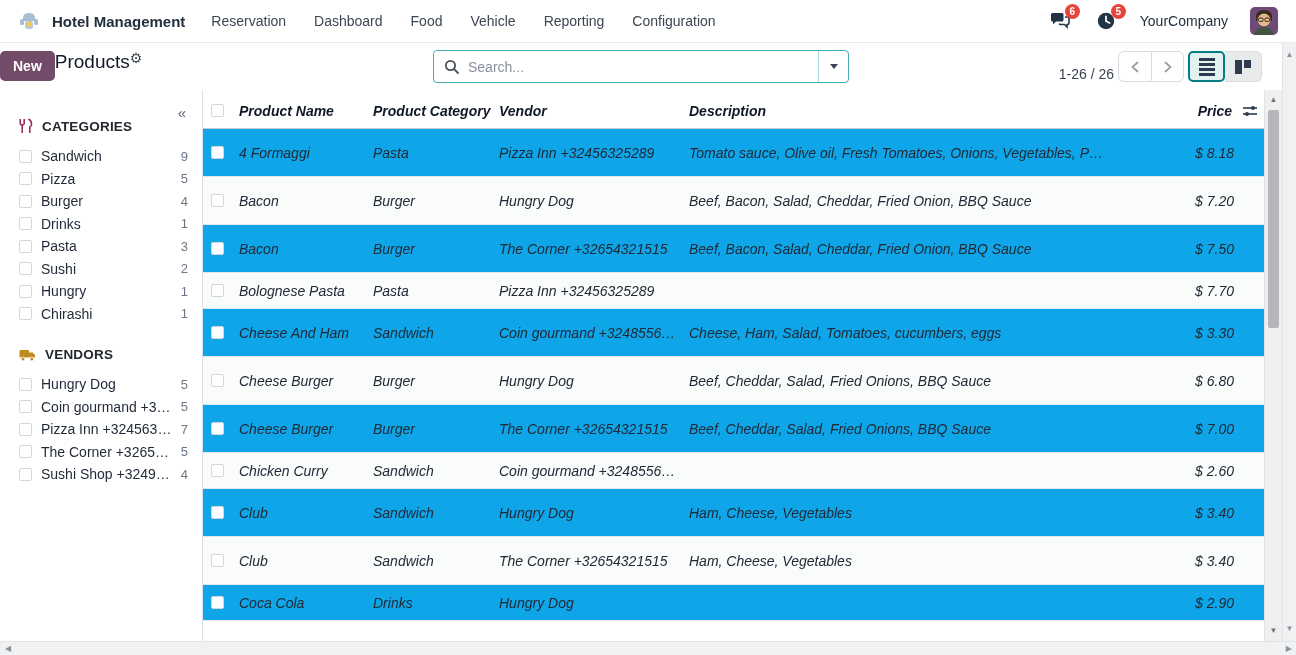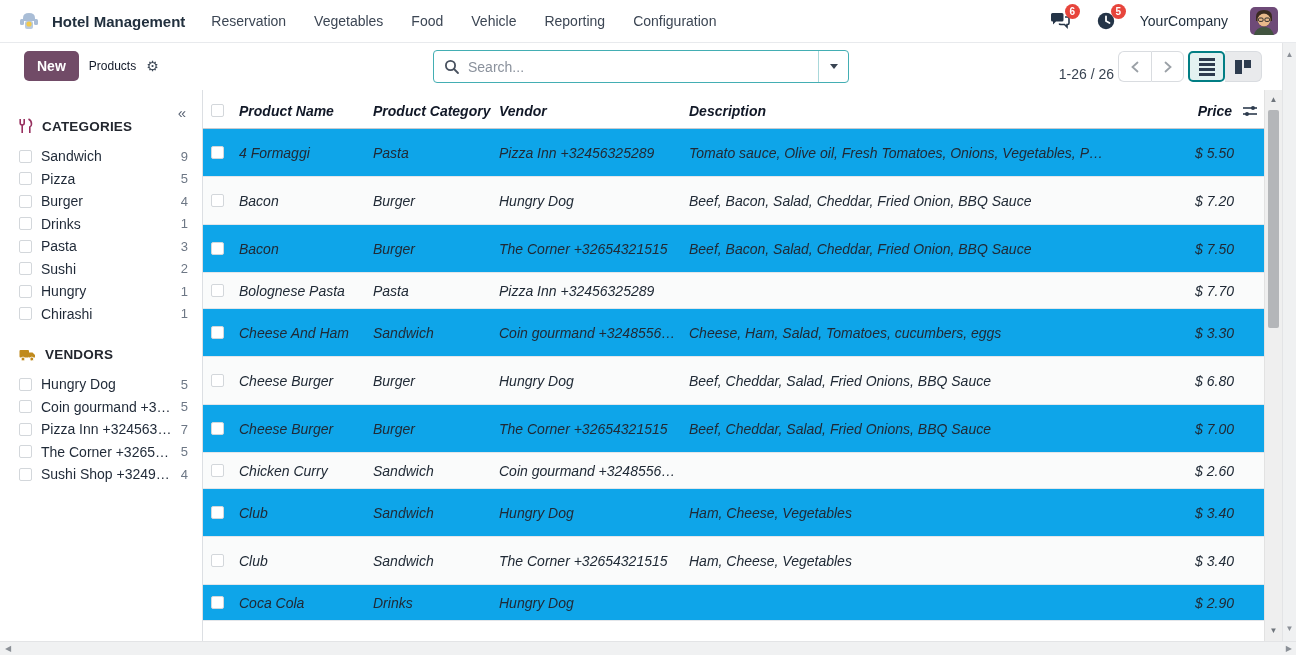--- a/index.html
+++ b/index.html
@@ -17,24 +17,24 @@
   .menu-item { color:#3c4654; cursor:pointer; white-space:nowrap; }
   .nav-right { display:flex; align-items:center; gap:22px; padding-right:2px; }
   .nav-icon-wrap { position:relative; display:inline-flex; width:24px; height:24px; align-items:center; justify-content:center; cursor:pointer; }
   .badge { position:absolute; top:-5px; right:-8px; min-width:15px; height:15px; border-radius:8px; background:#e7453c;
            color:#fff; font-size:10px; font-weight:700; display:flex; align-items:center; justify-content:center; padding:0 3px; }
   .company-name { color:#22303e; }
   .avatar { width:28px; height:28px; border-radius:5px; overflow:hidden; display:block; cursor:pointer; }
 
   
   .control-panel { position:absolute; top:43px; left:0; width:1282px; height:47px; background:#fff; }
-  .cp-left { position:absolute; left:24px; top:8px; display:flex; align-items:center; gap:10px; }
+  .cp-left { position:absolute; left:0; top:8px; display:flex; align-items:flex-start; }
   .btn-new { background:#714B67; color:#fff; border:none; border-radius:5px; padding:7px 13px; font-size:14px;
              font-weight:700; font-family:inherit; cursor:pointer; }
-  .cp-title { font-size:12px; font-weight:400; color:#111827; }
+  .cp-title { font-size:19px; font-weight:400; color:#111827; }
   .gear-icon { font-size:14px; color:#3f4a58; cursor:pointer; line-height:1; }
   .searchbox { position:absolute; left:433px; top:7px; width:416px; height:33px; border:1px solid #43aeb3; border-radius:4px;
                background:#fff; display:flex; align-items:center; }
   .searchbox .mag { margin:0 8px 0 10px; display:inline-flex; }
   .searchbox input { flex:1; border:none; outline:none; font-size:14px; font-family:inherit; color:#202a36; background:transparent; }
   .searchbox input::placeholder { color:#8a919c; }
   .search-toggle { width:30px; height:100%; border-left:1px solid #a9d8da; display:flex; align-items:center; justify-content:center; cursor:pointer; }
   .caret-down { width:0; height:0; border-left:4px solid transparent; border-right:4px solid transparent; border-top:5px solid #394452; }
   .cp-right { position:absolute; right:20px; top:8px; display:flex; align-items:flex-end; gap:4px; }
   .pager-text { color:#394452; white-space:nowrap; }
@@ -116,21 +116,21 @@
           <path d="M6 9 Q6 4 12 4 Q18 4 18 9 L18 12 L6 12 Z" fill="#a9bdd6"></path>
           <rect x="3" y="10" width="4" height="6" rx="1.5" fill="#a9bdd6"></rect>
           <rect x="17" y="10" width="4" height="6" rx="1.5" fill="#a9bdd6"></rect>
           <rect x="8" y="12" width="8" height="8" rx="2" fill="#b9cade"></rect>
           <circle cx="12" cy="15" r="2.6" fill="#f2c94c"></circle>
         </svg>
       </span>
       <span class="app-name">Hotel Management</span>
       <nav class="menu">
           <span class="menu-item">Reservation</span>
-          <span class="menu-item">Vegetables</span>
+          <span class="menu-item">Dashboard</span>
           <span class="menu-item">Food</span>
           <span class="menu-item">Vehicle</span>
           <span class="menu-item">Reporting</span>
           <span class="menu-item">Configuration</span>
         </nav>
     </div>
     <div class="nav-right">
       <span class="nav-icon-wrap">
         <svg width="20" height="18" viewBox="0 0 20 18">
           <path d="M1 2.5 Q1 1 2.5 1 H12 Q13.5 1 13.5 2.5 V8 Q13.5 9.5 12 9.5 H6 L3 12.5 V9.5 H2.5 Q1 9.5 1 8 Z" fill="#243447"></path>
@@ -332,21 +332,21 @@
       </div>
       <div class="tbody">
           <div class="trow tgrid">
     <span class="rcheck">
               <span class="cb"></span>
             </span>
     <span class="cell">4 Formaggi</span>
     <span class="cell">Pasta</span>
     <span class="cell">Pizza Inn +32456325289</span>
     <span class="cell">Tomato sauce, Olive oil, Fresh Tomatoes, Onions, Vegetables, Parmesan</span>
-    <span class="cell cell-price">$ 5.50</span>
+    <span class="cell cell-price">$ 8.18</span>
   </div>
           <div class="trow tgrid">
     <span class="rcheck">
               <span class="cb"></span>
             </span>
     <span class="cell">Bacon</span>
     <span class="cell">Burger</span>
     <span class="cell">Hungry Dog</span>
     <span class="cell">Beef, Bacon, Salad, Cheddar, Fried Onion, BBQ Sauce</span>
     <span class="cell cell-price">$ 7.20</span>

